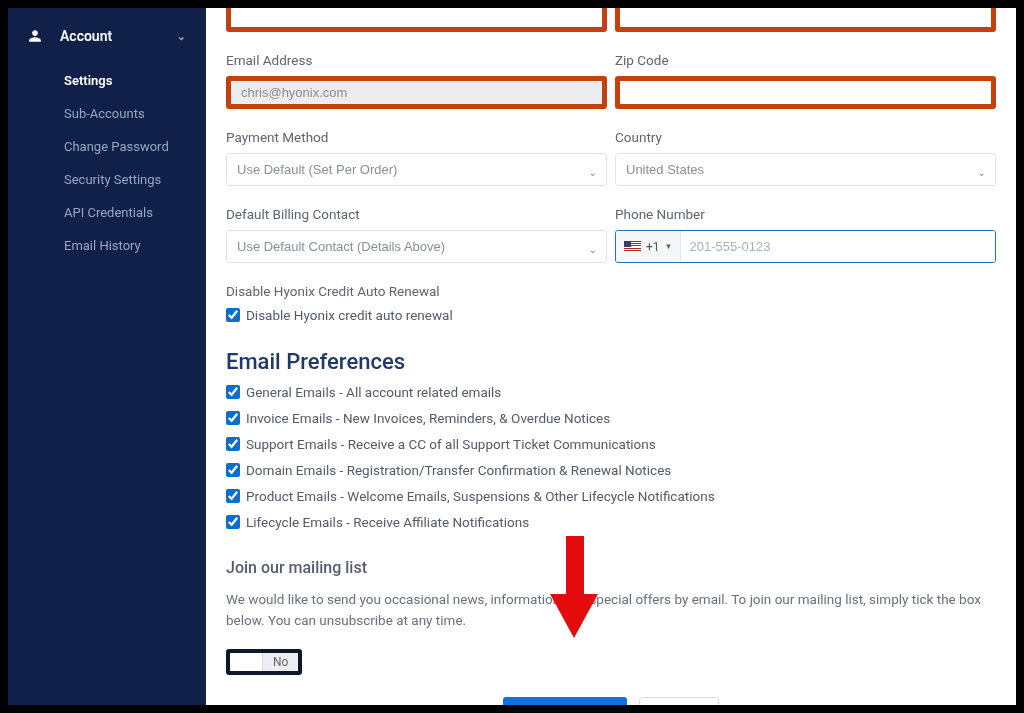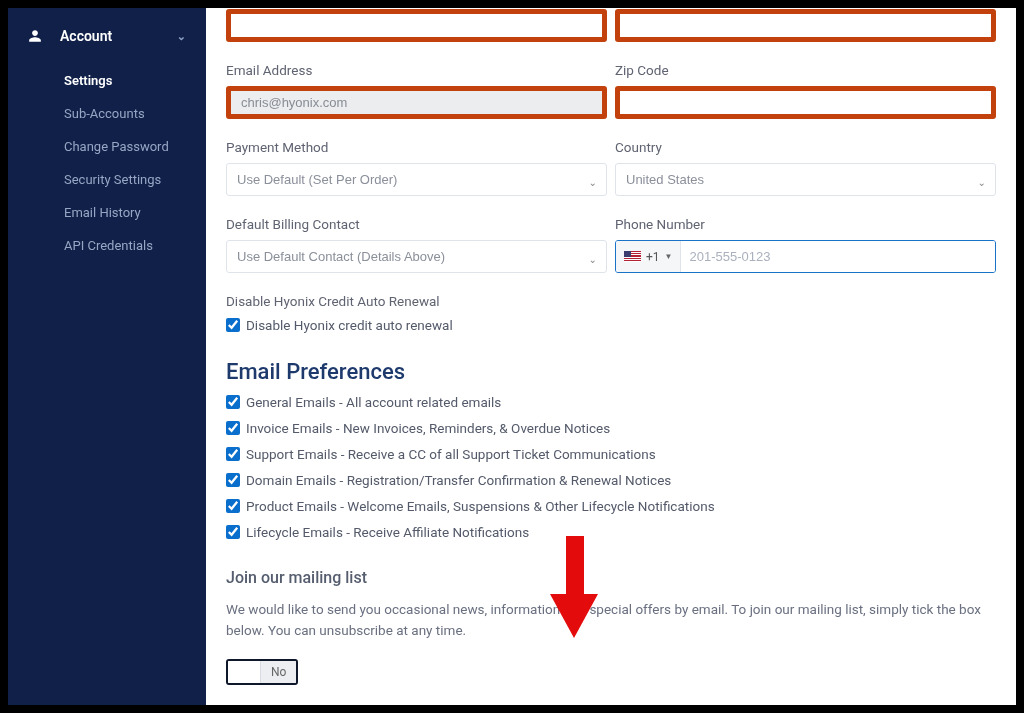--- a/index.html
+++ b/index.html
@@ -54,21 +54,21 @@
       color: #97a6c5;
       cursor: pointer;
     }
     .sidebar-item.active {
       color: #fff;
       font-weight: 600;
     }
     .main {
       flex: 1;
       display: flex;
-      padding: 10px 16px 24px 16px;
+      padding: 0 16px 24px 16px;
       overflow-y: auto;
       justify-content: flex-end;
     }
     .col {
       width: 50%;
       padding: 0 4px;
     }
     .field-group {
       margin-top: 20px;
     }
@@ -195,21 +195,21 @@
     }
     .desc {
       font-size: 13.5px;
       color: #6a7080;
       margin-top: 12px;
       line-height: 1.55;
     }
     .toggle-no {
       margin-top: 18px;
       display: inline-flex;
-      border: 2px solid #0f172a;
+      border: 4px solid #0f172a;
       border-radius: 3px;
       height: 26px;
       overflow: hidden;
     }
     .toggle-no .blank {
       width: 32px;
       background: #fff;
     }
     .toggle-no .no {
       background: #eceef1;
@@ -265,22 +265,22 @@
           </svg>
       </span>
       <span>Account</span>
       <span class="chev">⌄</span>
     </div>
     <div class="sidebar-items" id="sidebar-items">
         <div class="sidebar-item active">Settings</div>
         <div class="sidebar-item">Sub-Accounts</div>
         <div class="sidebar-item">Change Password</div>
         <div class="sidebar-item">Security Settings</div>
+        <div class="sidebar-item">API Credentials</div>
         <div class="sidebar-item">Email History</div>
-        <div class="sidebar-item">API Credentials</div>
       </div>
   </aside>
 
   <main class="main">
     <div style="width:100%;">
 
       <div style="display:flex;">
 
         <div class="col">
 

